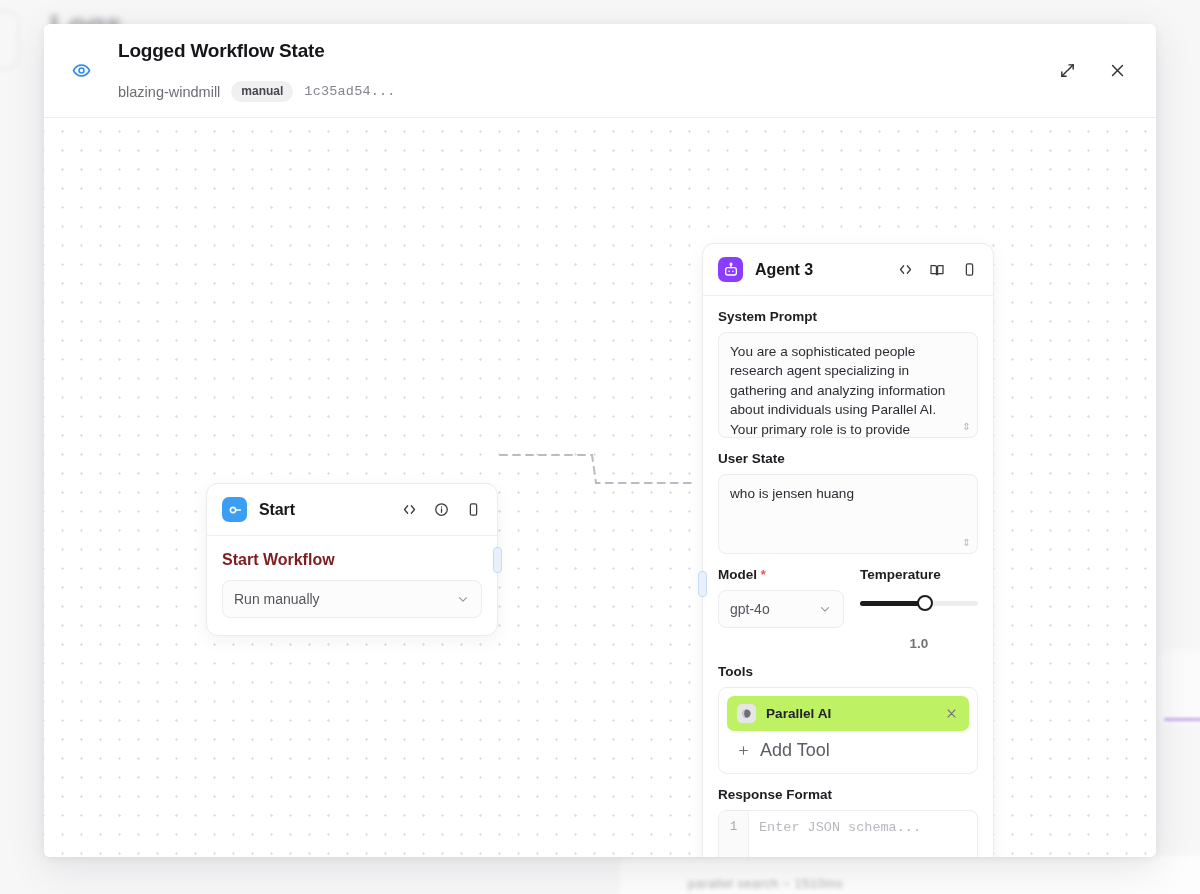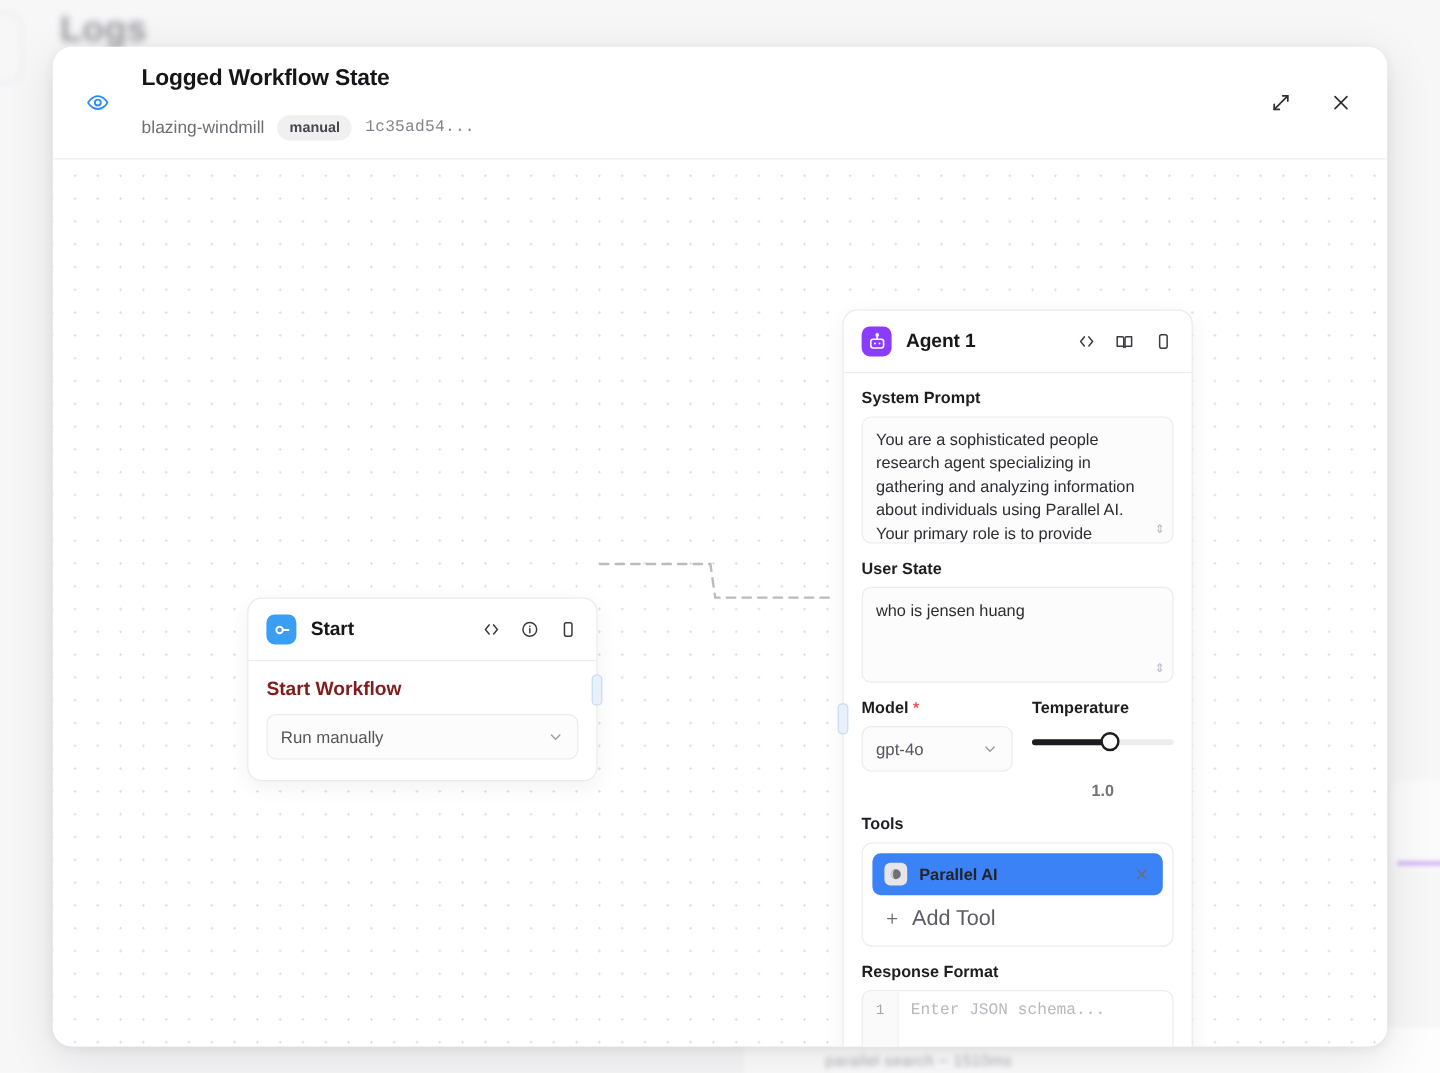--- a/index.html
+++ b/index.html
@@ -38,22 +38,22 @@
     position: absolute; left: -10px; top: 10px; width: 30px; height: 60px;
     border: 2px solid #ededf0; border-radius: 14px; filter: blur(2px);
   }
   .bg-pill {
     position: absolute; left: 690px; top: 846px; width: 42px; height: 9px;
     background: #e9e9ec; border-radius: 5px; filter: blur(2px);
   }
 
   
   .modal {
-    position: absolute; left: 44px; top: 39px; width: 1112px; height: 833px;
-    background: #ffffff; border-radius: 16px;
+    position: absolute; left: 44px; top: 24px; width: 1112px; height: 833px;
+    background: #ffffff; border-radius: 6px;
     box-shadow: 0 10px 40px rgba(17,17,26,.10), 0 2px 10px rgba(17,17,26,.06);
     overflow: hidden; display: flex; flex-direction: column; justify-content: flex-end;
   }
 
   .modal-header {
     height: 94px; flex: 0 0 94px; position: relative;
     border-bottom: 1px solid #ececed; display: flex; align-items: center;
     padding: 0 26px 0 0;
   }
   .eye-wrap { width: 74px; display: flex; justify-content: center; align-items: center; }
@@ -143,21 +143,21 @@
     background: #1b1b20; border-radius: 3px;
   }
   .slider-knob {
     position: absolute; top: 0; width: 16px; height: 16px; border-radius: 50%;
     background: #fff; border: 2px solid #1b1b20; cursor: pointer;
   }
   .temp-val { text-align: center; font-size: 13.5px; color: #737373; margin-top: 25px; font-weight: bold; }
 
   .tools-box { border: 1px solid #ececee; border-radius: 9px; padding: 8px; background: #fff; }
   .tool-chip {
-    display: flex; align-items: center; gap: 10px; background: #3b82f6;
+    display: flex; align-items: center; gap: 10px; background: #bef264;
     border-radius: 7px; padding: 8px 10px;
   }
   .tool-ava {
     width: 19px; height: 19px; border-radius: 5px; background: #e6e6e8;
     display: flex; align-items: center; justify-content: center; flex: 0 0 19px;
   }
   .tool-name { flex: 1 1 auto; font-size: 13.6px; font-weight: 700; color: #232329; }
   .add-tool {
     display: flex; align-items: center; gap: 10px; padding: 9px 10px 4px;
     font-size: 18px; color: #5c5c64; cursor: pointer;
@@ -292,21 +292,21 @@
       <div class="node-head">
         <div class="node-glyph" style="background:#8b3dff">
           <svg width="16" height="16" viewBox="0 0 24 24" fill="none" stroke="#ffffff" stroke-width="2" stroke-linecap="round" stroke-linejoin="round">
             <rect x="4" y="8.5" width="16" height="11" rx="3"></rect>
             <path d="M12 4.2v4.3"></path>
               <circle cx="12" cy="3.2" r="1.3" fill="#ffffff"></circle>
             <circle cx="9.2" cy="14" r="1.25" fill="#ffffff" stroke="none"></circle>
             <circle cx="14.8" cy="14" r="1.25" fill="#ffffff" stroke="none"></circle>
           </svg>
         </div>
-        <div class="node-title">Agent 1</div>
+        <div class="node-title">Agent 3</div>
         <div class="node-acts">
           <div class="icon-btn">
             <svg width="15" height="15" viewBox="0 0 24 24" fill="none" stroke="#3a3a42" stroke-width="2" stroke-linecap="round" stroke-linejoin="round">
               <path d="M9 6l-5 6 5 6"></path>
                 <path d="M15 6l5 6-5 6"></path>
             </svg>
           </div>
           <div class="icon-btn">
             <svg width="16" height="16" viewBox="0 0 24 24" fill="none" stroke="#3a3a42" stroke-width="1.9" stroke-linecap="round" stroke-linejoin="round">
               <path d="M3 5.5h6.2a2 2 0 012 2V19a1.7 1.7 0 00-1.7-1.6H3z"></path>

